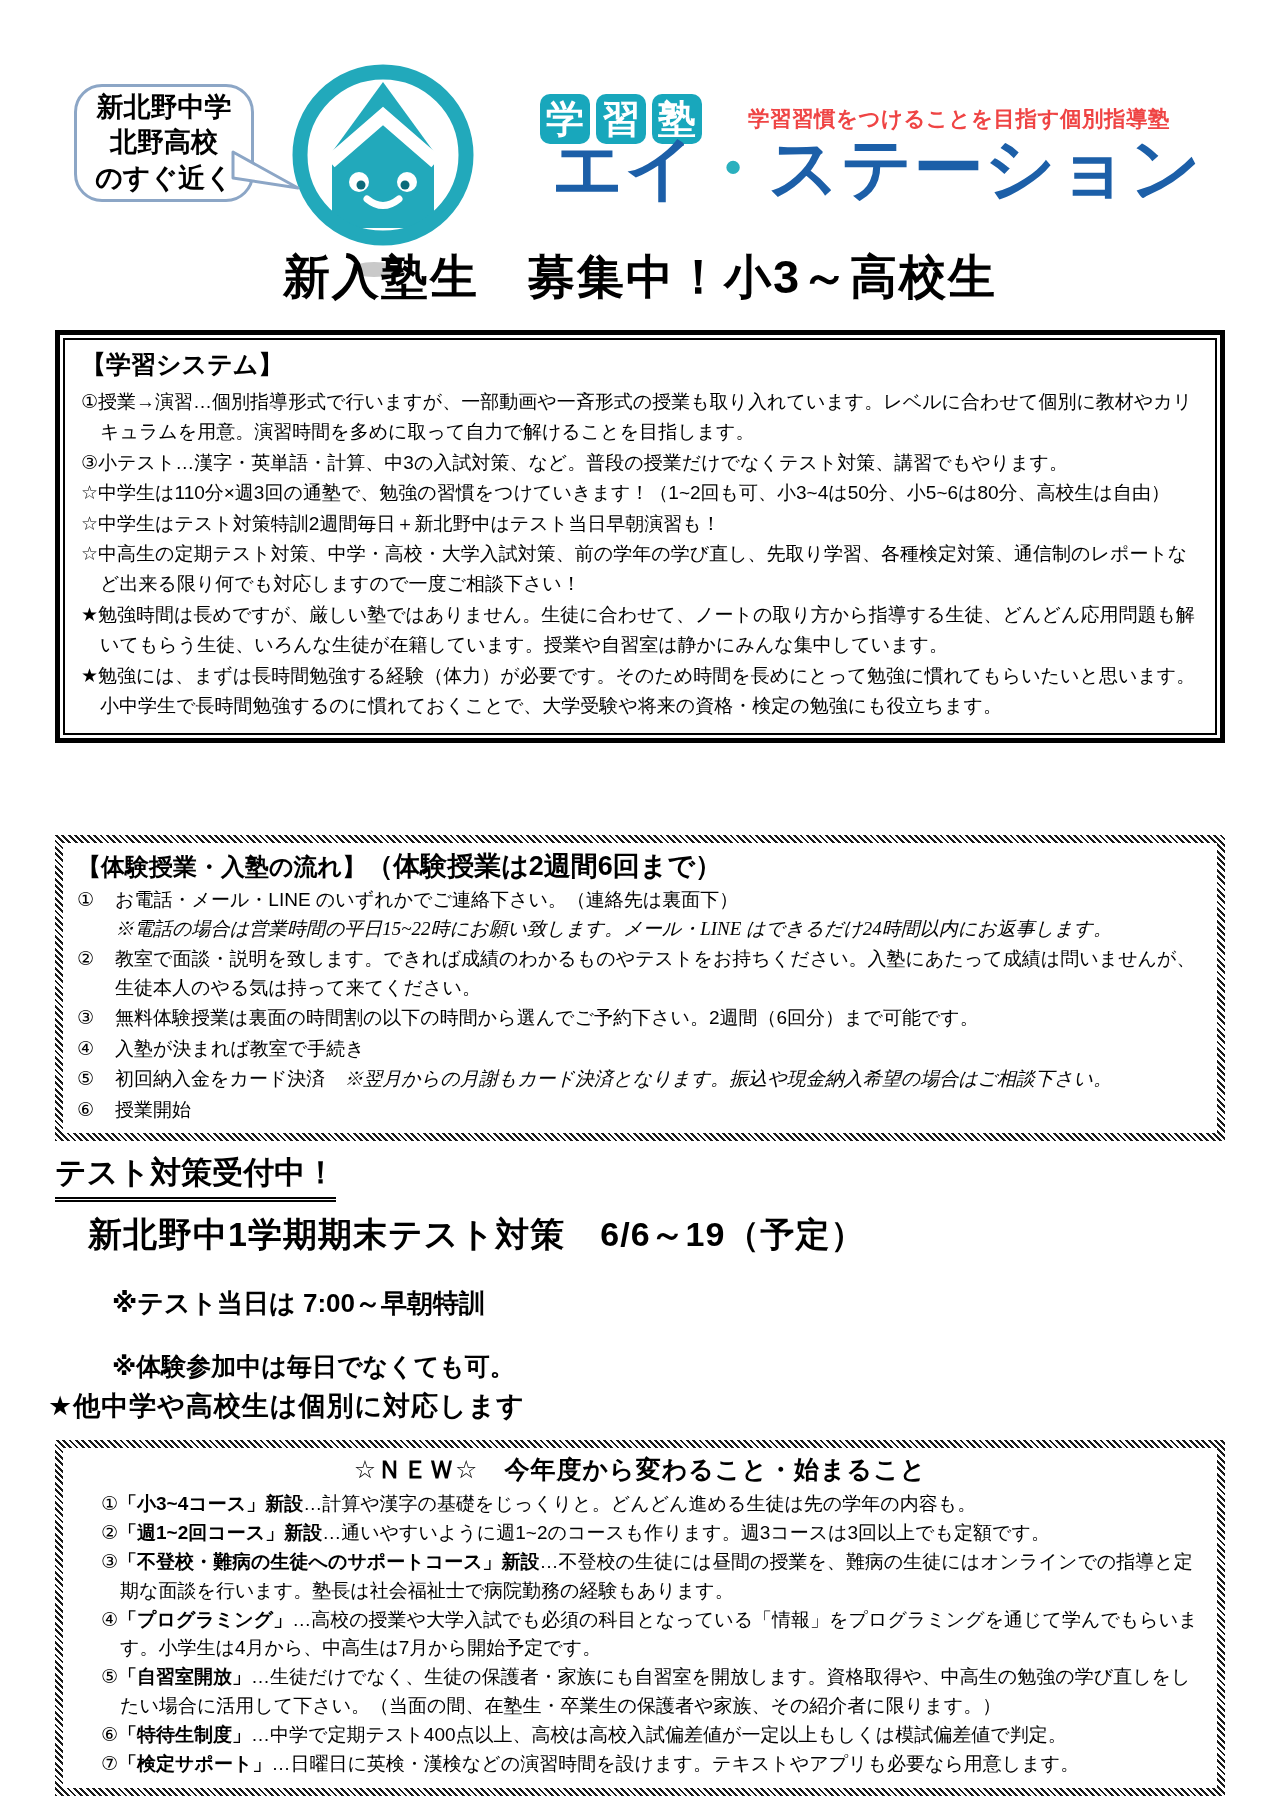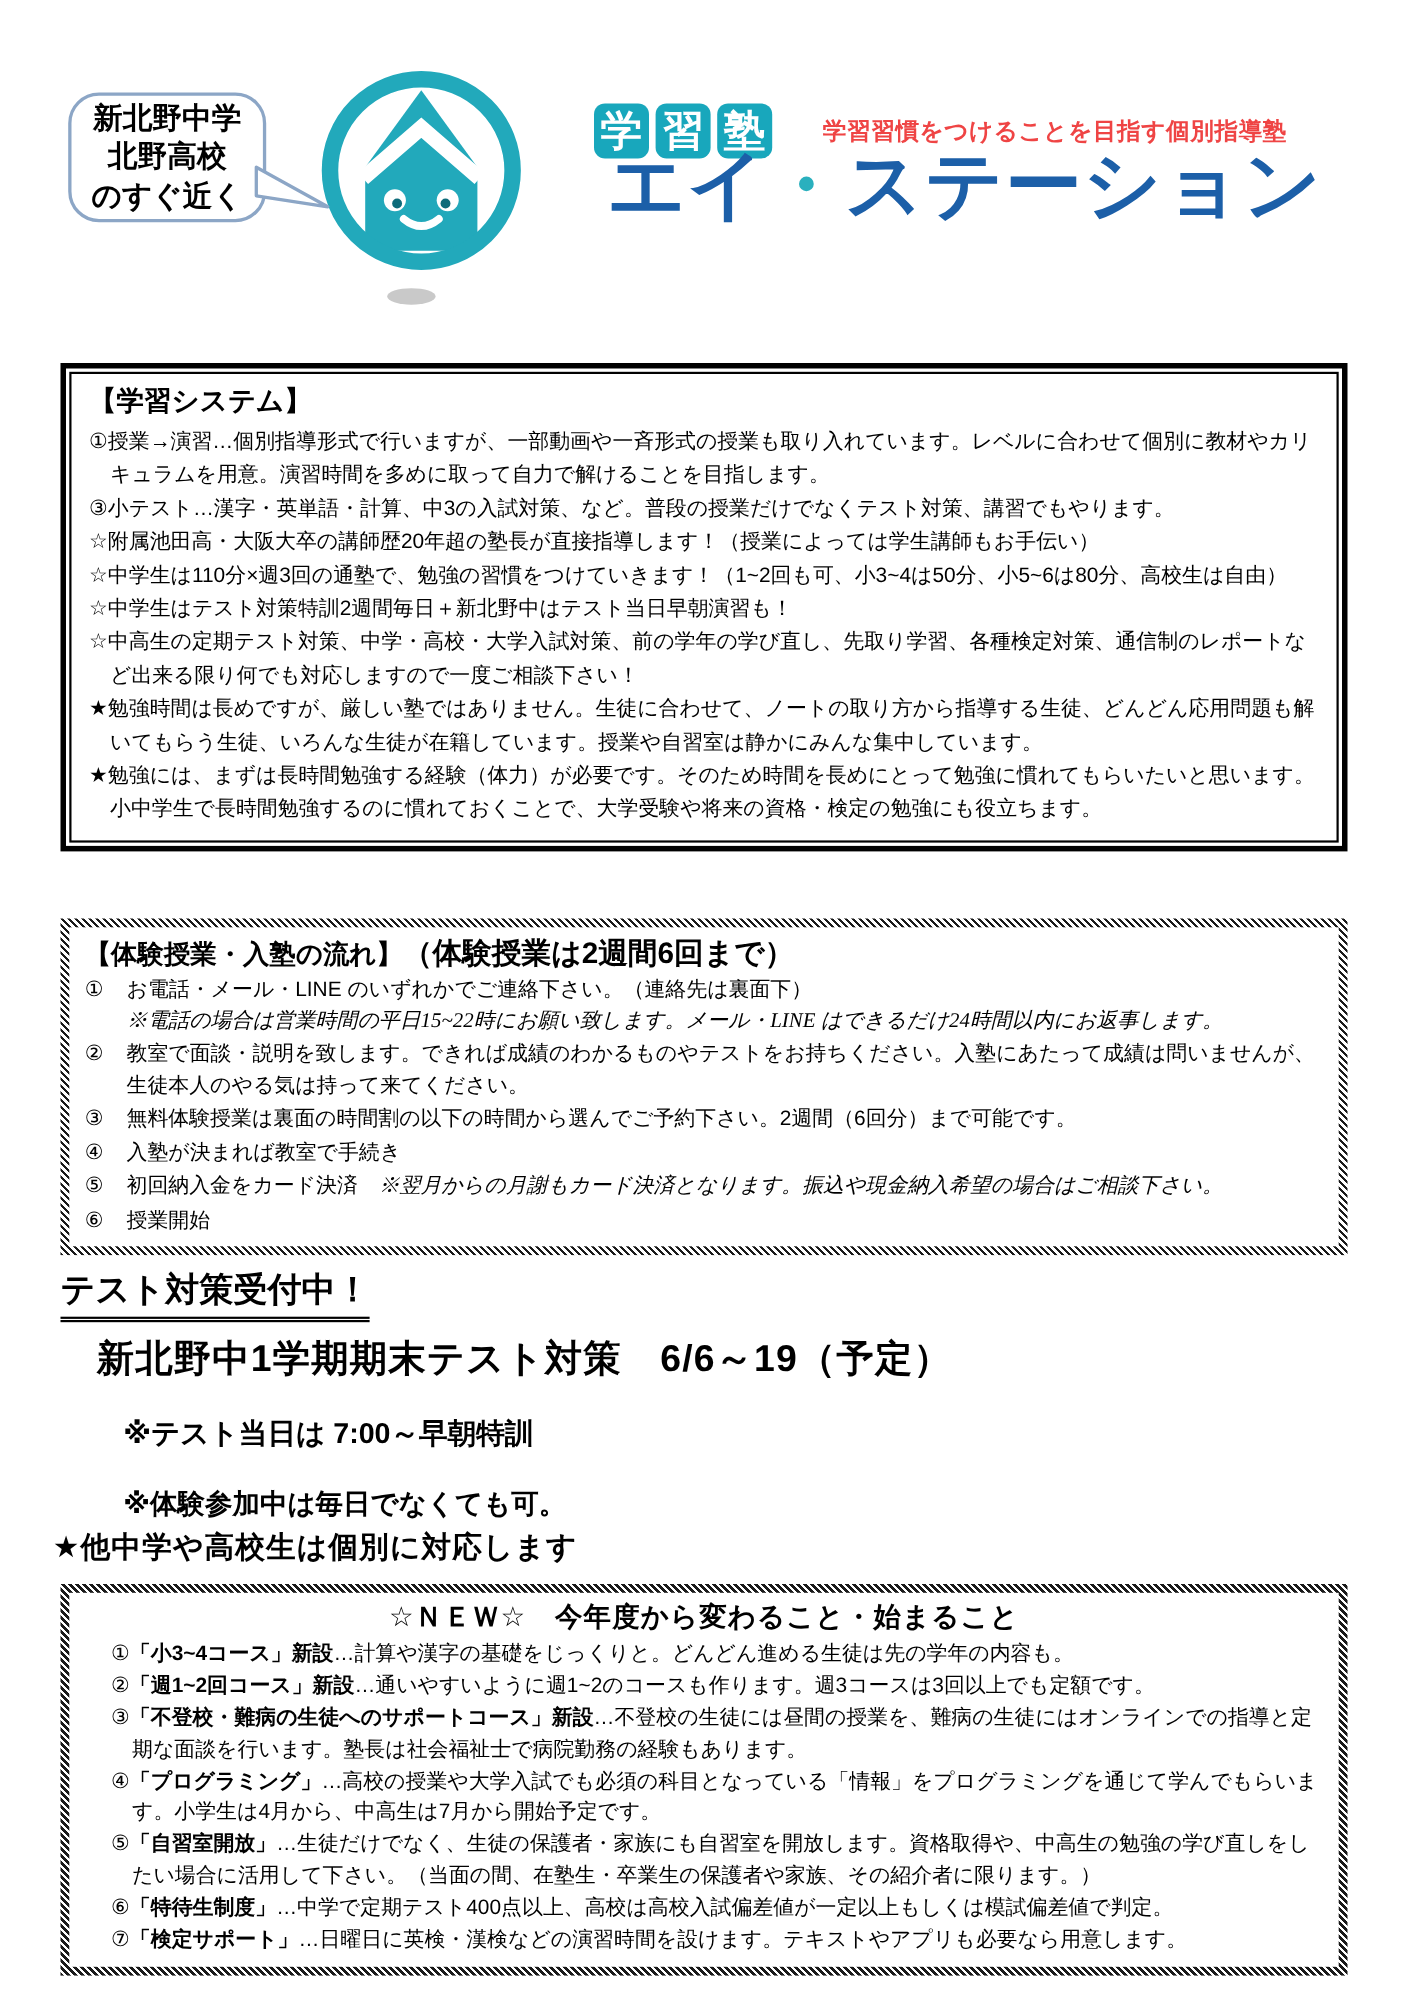--- a/index.html
+++ b/index.html
@@ -10,21 +10,21 @@
     height: 1811px;
     margin: 0 auto;
     background: #fff;
     color: #000;
     font-family: "Liberation Sans", "DejaVu Sans", sans-serif;
     overflow: hidden;
   }
 
   
   .bubble {
-    position: absolute; left: 62px; top: 84px;
+    position: absolute; left: 74px; top: 84px;
     width: 180px; height: 118px;
     border: 3px solid #8CA6C6; border-radius: 28px;
     display: flex; flex-direction: column; align-items: center; justify-content: center;
     font-weight: bold; font-size: 27px; line-height: 1.32; text-align: center;
     background: #fff; z-index: 2;
   }
   .bubble-tail { position: absolute; left: 230px; top: 146px; z-index: 3; }
   .logo { position: absolute; left: 288px; top: 60px; }
   .logo-shadow {
     position: absolute; left: 352px; top: 262px; width: 44px; height: 15px;
@@ -135,28 +135,28 @@
 
     <div class="badges">
       <span class="badge">学</span>
       <span class="badge">習</span>
       <span class="badge">塾</span>
     </div>
     <div class="tagline">学習習慣をつけることを目指す個別指導塾</div>
     <div class="brand"><span>エイ</span><span class="dot">・</span><span>ステーション</span></div>
   </header>
 
+  <h1 class="headline">新入塾生　募集中！小3～高校生</h1>
 
   <section class="box1">
     <div class="dbl-outer">
       <div class="dbl-inner">
         <div class="box-title">【学習システム】</div>
         <div class="hang">①授業→演習…個別指導形式で行いますが、一部動画や一斉形式の授業も取り入れています。レベルに合わせて個別に教材やカリキュラムを用意。演習時間を多めに取って自力で解けることを目指します。</div>
         <div class="hang">③小テスト…漢字・英単語・計算、中3の入試対策、など。普段の授業だけでなくテスト対策、講習でもやります。</div>
-        <div class="hang">☆附属池田高・大阪大卒の講師歴20年超の塾長が直接指導します！（授業によっては学生講師もお手伝い）</div>
         <div class="hang">☆中学生は110分×週3回の通塾で、勉強の習慣をつけていきます！（1~2回も可、小3~4は50分、小5~6は80分、高校生は自由）</div>
         <div class="hang">☆中学生はテスト対策特訓2週間毎日＋新北野中はテスト当日早朝演習も！</div>
         <div class="hang">☆中高生の定期テスト対策、中学・高校・大学入試対策、前の学年の学び直し、先取り学習、各種検定対策、通信制のレポートなど出来る限り何でも対応しますので一度ご相談下さい！</div>
         <div class="hang">★勉強時間は長めですが、厳しい塾ではありません。生徒に合わせて、ノートの取り方から指導する生徒、どんどん応用問題も解いてもらう生徒、いろんな生徒が在籍しています。授業や自習室は静かにみんな集中しています。</div>
         <div class="hang">★勉強には、まずは長時間勉強する経験（体力）が必要です。そのため時間を長めにとって勉強に慣れてもらいたいと思います。小中学生で長時間勉強するのに慣れておくことで、大学受験や将来の資格・検定の勉強にも役立ちます。</div>
       </div>
     </div>
   </section>
 
   <section class="box2">

